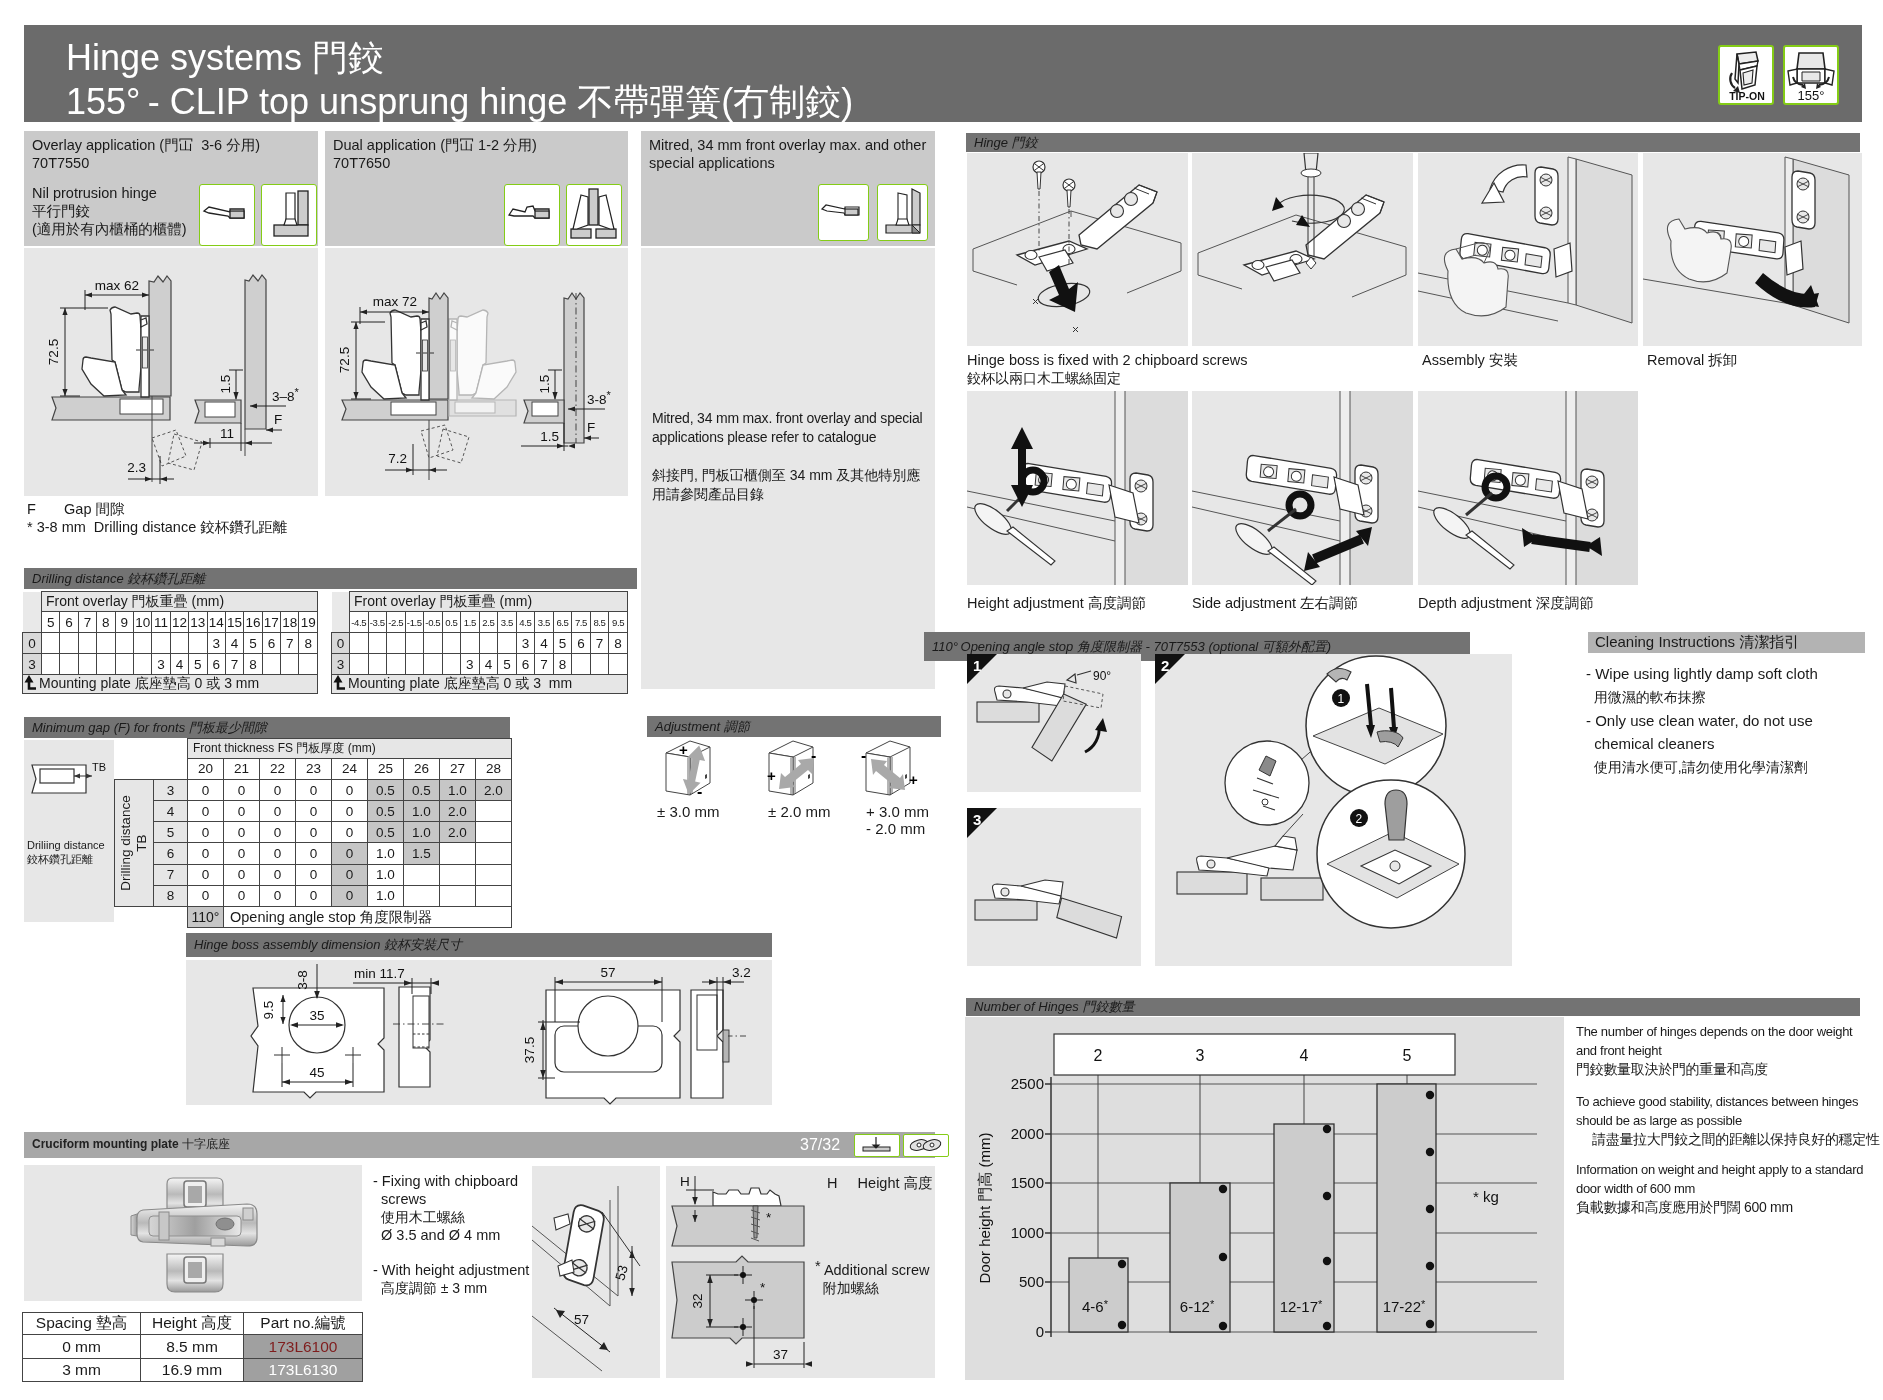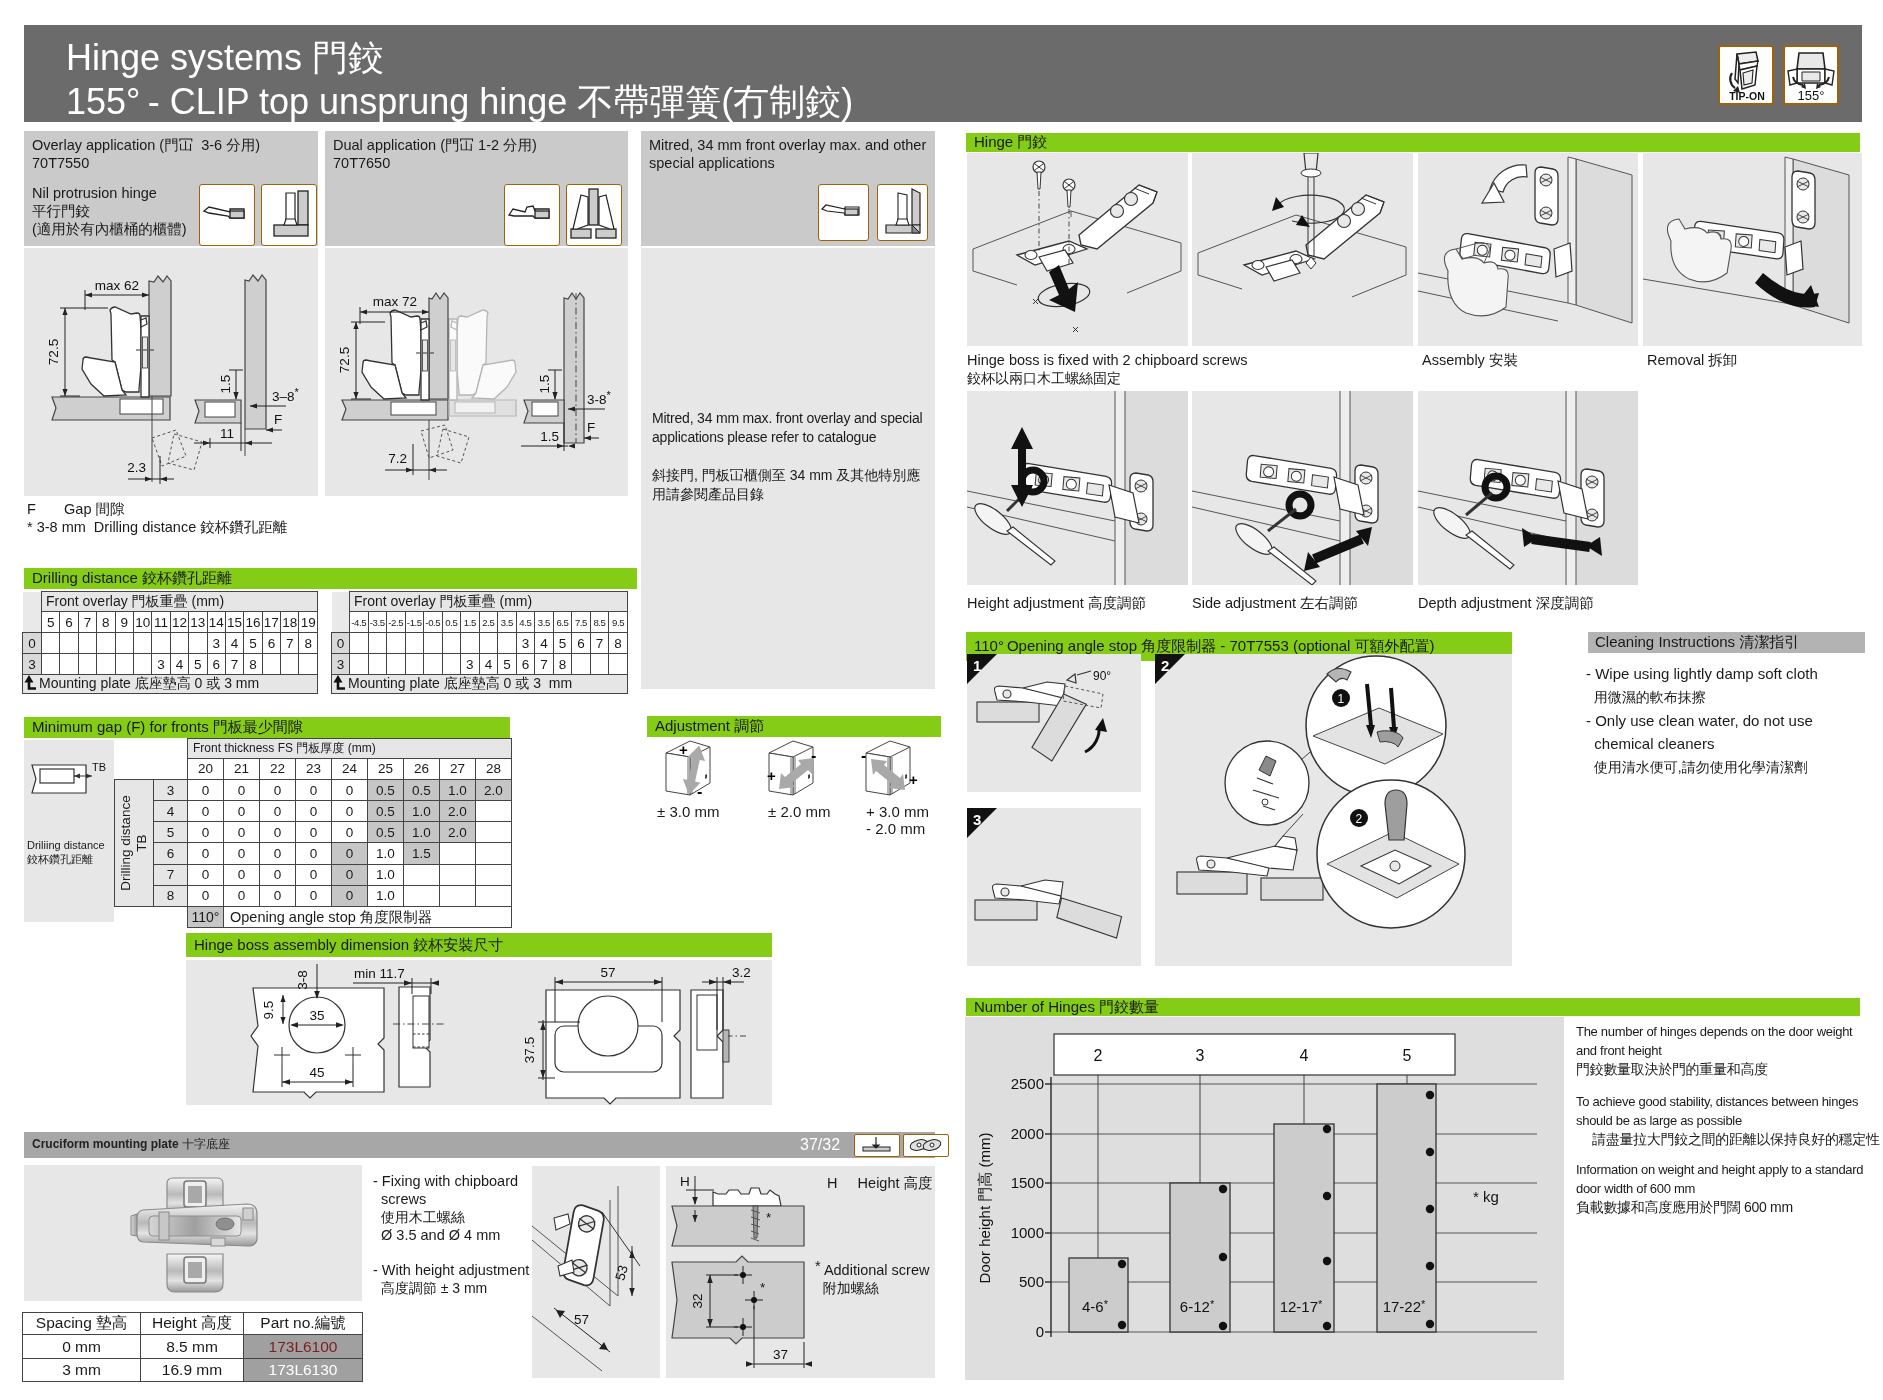--- a/index.html
+++ b/index.html
@@ -1,26 +1,26 @@
 <!DOCTYPE html>
 <html><head>
 <meta charset="utf-8">
 <style>
 html,body{margin:0;padding:0;}
 body{width:1883px;height:1400px;background:#fff;font-family:"Liberation Sans",sans-serif;color:#1a1a1a;position:relative;overflow:hidden;}
 .abs{position:absolute;}
-.band{position:absolute;background:#84cc16;font-size:15px;display:flex;align-items:center;padding-left:8px;box-sizing:border-box;}
+.band{position:absolute;background:#737373;font-size:13px;display:flex;align-items:center;padding-left:8px;box-sizing:border-box;font-style:italic;}
 .panel{position:absolute;background:#e7e7e7;}
 .hdrblk{position:absolute;background:#cacaca;}
 svg{display:block;}
 .t14{font-size:14.5px;line-height:18px;}
 td{padding:0;}
 table{border-collapse:collapse;}
 .dd td{border:1px solid #444;text-align:center;font-size:13.5px;height:20px;padding:0;}
-.iconbox{position:absolute;background:#fff;border:2px solid #a16207;border-radius:3px;box-sizing:border-box;}
+.iconbox{position:absolute;background:#fff;border:2px solid #84cc16;border-radius:3px;box-sizing:border-box;}
 .dd td.s{background:#c6c6c6;}
 tr.small td{font-size:9.6px;letter-spacing:-0.4px;}
 .cap{position:absolute;font-size:14.5px;line-height:18px;white-space:nowrap;}
 .dim{font-size:13.5px;fill:#111;}
 </style>
 </head>
 <body>
 
 <div class="abs" style="left:24px;top:25px;width:1838px;height:97px;background:#6b6b6b;"></div>
 <div class="abs" style="left:66px;top:36px;color:#fff;font-size:36px;line-height:44px;">Hinge systems 門鉸<br>155° - CLIP top unsprung hinge 不帶彈簧(冇制鉸)</div>
@@ -897,21 +897,21 @@
       <use href="#sdrv"></use>
     </g>
 <path d="M48 124 L74 102" stroke="#333" stroke-width="3" fill="none"></path>
 <path d="M106 156 l-2 -19 16 10 Z M182 146 l2 19 -16 -10 Z" fill="#111"></path>
 <line x1="114" y1="148" x2="172" y2="156" stroke="#111" stroke-width="10"></line>
 </svg>
 <div class="cap" style="left:967px;top:594px;">Height adjustment 高度調節</div>
 <div class="cap" style="left:1192px;top:594px;">Side adjustment 左右調節</div>
 <div class="cap" style="left:1418px;top:594px;">Depth adjustment 深度調節</div>
 
-<div class="band" style="left:966px;top:632px;width:546px;height:29px;text-align:center;">110° Opening angle stop 角度限制器 - 70T7553 (optional 可額外配置)</div>
+<div class="band" style="left:924px;top:632px;width:546px;height:29px;text-align:center;">110° Opening angle stop 角度限制器 - 70T7553 (optional 可額外配置)</div>
 <div class="panel" style="left:967px;top:654px;width:174px;height:138px;"></div>
 <div class="panel" style="left:967px;top:808px;width:174px;height:158px;"></div>
 <div class="panel" style="left:1155px;top:654px;width:357px;height:312px;"></div>
 <svg class="abs" style="left:967px;top:654px;" width="174" height="138" viewBox="0 0 174 138">
 <rect x="10" y="48" width="62" height="20" fill="#dcdcdc" stroke="#333" stroke-width="1.1"></rect>
 <g fill="#fff" stroke="#333" stroke-width="1.1">
 <path d="M28 38 Q26 32 32 32 L56 34 L84 40 L96 44 L94 52 L60 48 L30 46 Z"></path>
 <path d="M56 34 L80 28 L98 30 L96 44 Z"></path>
 <circle cx="40" cy="40" r="4" fill="#e8e8e8"></circle>
 </g>

